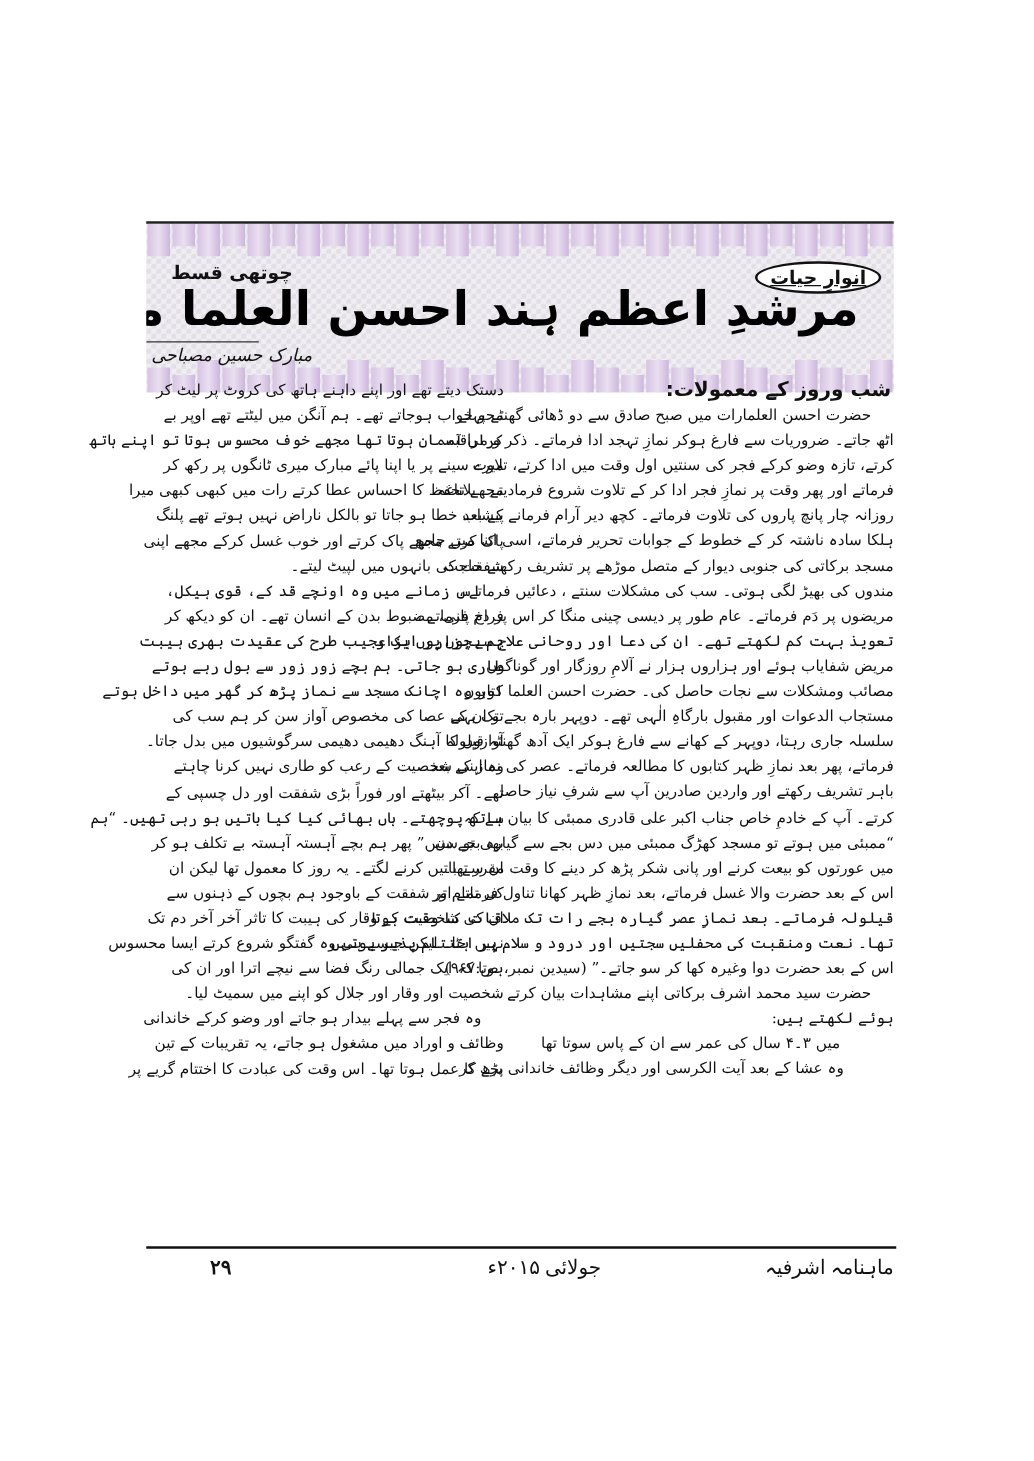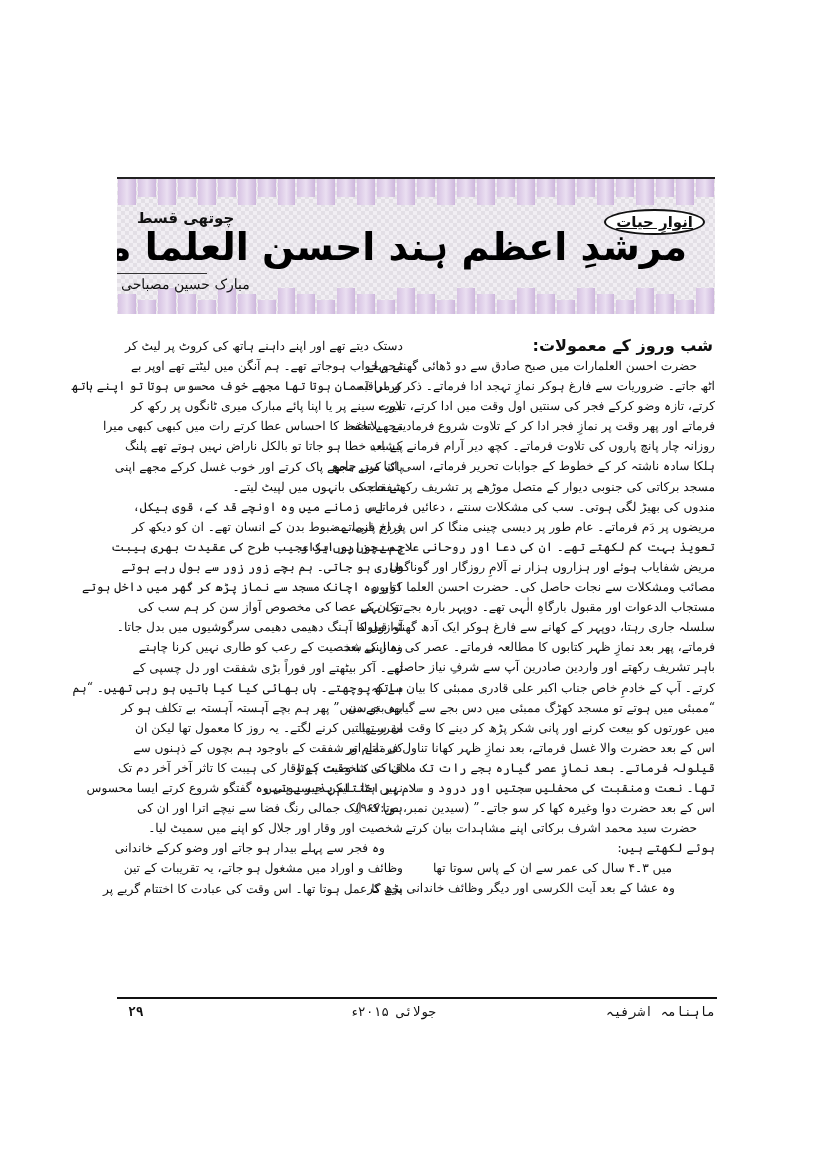--- a/index.html
+++ b/index.html
@@ -25,33 +25,33 @@
     .bars.bottom .bar:nth-child(3n+2) { height: 14px; }
 
     .section-badge { position: absolute; right: 10px; top: 30px; padding: 2px 10px;
                      border: 2px solid #111; border-radius: 50%; background: #fff;
                      font-weight: bold; font-size: 15px; direction: rtl; text-decoration: underline; }
     .episode { position: absolute; left: 20px; top: 30px; font-weight: bold; font-size: 15px; direction: rtl; }
     .main-title { position: absolute; right: 28px; top: 46px; font-weight: bold; font-size: 38px;
                   direction: rtl; letter-spacing: -1px; white-space: nowrap; color: #000; }
     .author-rule { position: absolute; left: 0; top: 94px; width: 90px; height: 1px; background: #333; }
     .author { position: absolute; left: 4px; top: 97px; font-family: "DejaVu Serif", serif;
-              font-size: 14px; direction: rtl; }
-
-    .column { position: absolute; top: 336px; direction: rtl; font-family: "DejaVu Serif", serif;
+              font-style: italic; font-size: 14px; direction: rtl; }
+
+    .column { position: absolute; top: 302px; direction: rtl; font-family: "DejaVu Serif", serif;
               font-size: 12.2px; line-height: 20.1px; text-align: justify; }
     .col-right { left: 430px; width: 285px; }
     .col-left { left: 118px; width: 285px; }
     .subhead { font-family: "DejaVu Sans", sans-serif; font-weight: bold; font-size: 16px;
                margin: 0 0 0 0; padding-right: 2px; line-height: 20px; }
     .verse { text-align: center; padding-right: 40px; }
     .line { display: block; white-space: nowrap; }
 
     .footer-rule { position: absolute; left: 117px; top: 997px; width: 600px; height: 2px; background: #111; }
-    .footer { position: absolute; top: 1004px; font-family: Liberation Mono, monospace; font-size: 13px; }
+    .footer { position: absolute; top: 1004px; font-family: Liberation Serif, serif; font-size: 16px; margin-left: 40px; }
     .footer-left { left: 128px; font-weight: bold; }
     .footer-center { left: 350px; width: 130px; text-align: left; direction: rtl; }
     .footer-right { right: 112px; direction: rtl; }
   </style>
 </head>
 <body>
 
 <div class="banner">
   <div class="bars top" id="bars-top">
       <div class="bar"></div>

